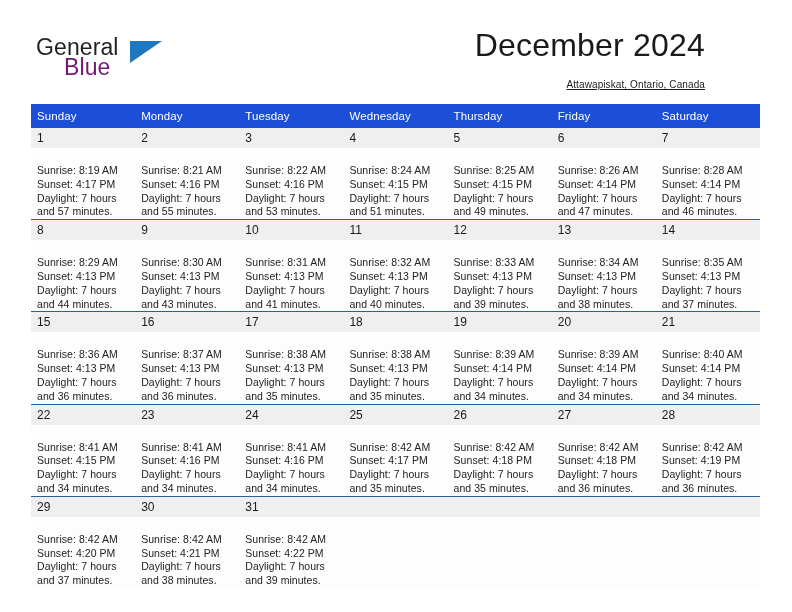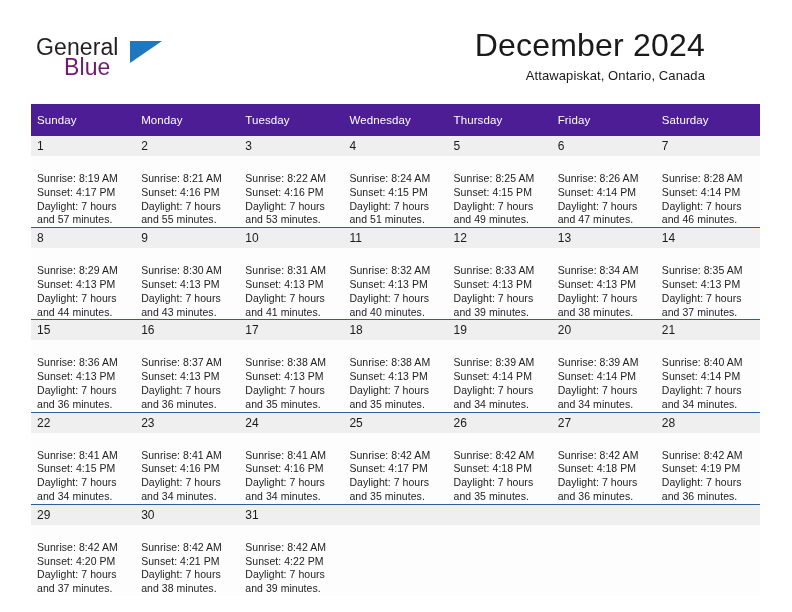--- a/index.html
+++ b/index.html
@@ -38,41 +38,41 @@
 
   .title-wrap {
     position: absolute; right: 34px; top: 28px;
     text-align: right;
   }
   .cal-title {
     font-size: 32px; color: #1a1a1a; font-weight: normal;
     line-height: 34px; letter-spacing: 0.2px;
   }
   .cal-sub {
-    font-size: 13px; color: #1a1a1a; font-weight: normal;
-    line-height: 22px; margin-top: 3px; letter-spacing: 0.1px;
+    font-size: 10px; color: #1a1a1a; font-weight: normal;
+    line-height: 22px; margin-top: 12px; letter-spacing: 0.1px; text-decoration: underline;
   }
 
   
   .cal {
     position: absolute; left: 31px; top: 104px;
     width: 729px;
     border-collapse: collapse;
     table-layout: fixed;
   }
   .cal col { width: 104.14px; }
 
   thead th {
-    background: #4c1d95;
+    background: #1d4ed8;
     color: #ffffff;
     font-size: 11.5px;
     font-weight: normal;
     text-align: left;
     padding: 5px 0 5px 6px;
-    height: 32px;
+    height: 24px;
     letter-spacing: 0.1px;
   }
 
   tbody tr.week > td {
     vertical-align: top;
     padding: 0;
     border-top: 1.4px solid #2a6099;
     background: #fdfdfd;
     height: 90px;
   }

